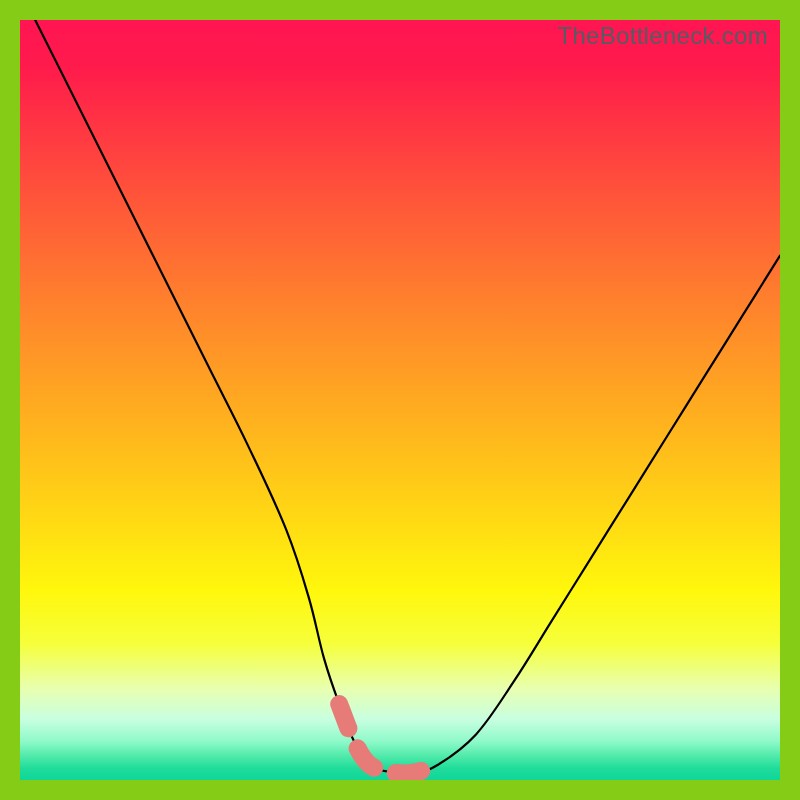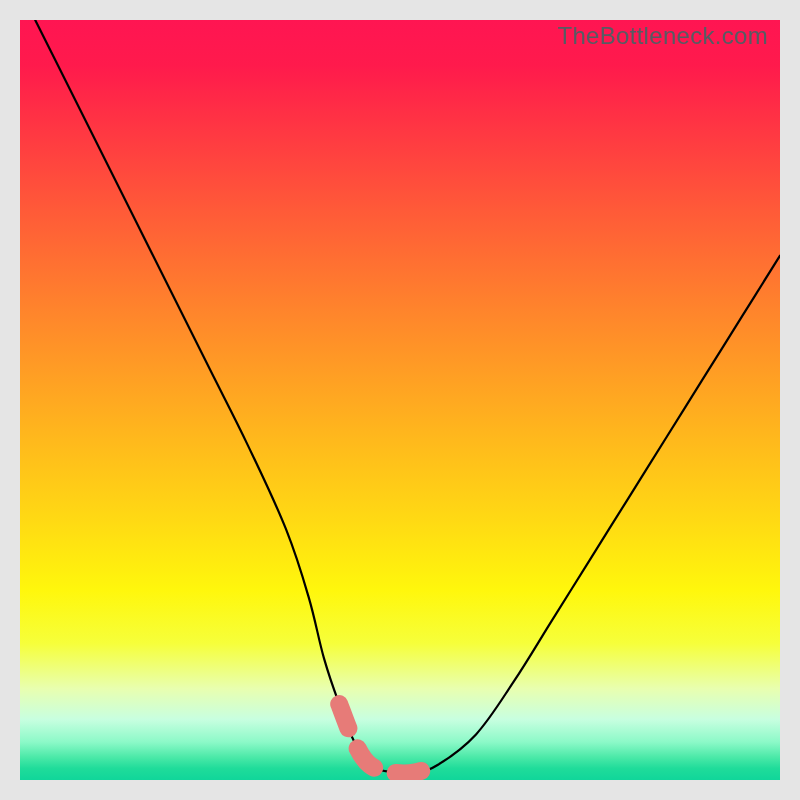--- a/index.html
+++ b/index.html
@@ -8,21 +8,21 @@
     width: 800px;
     height: 800px;
     overflow: hidden;
     background: #000;
     font-family: Arial, Helvetica, sans-serif;
   }
   .frame {
     position: relative;
     width: 800px;
     height: 800px;
-    background: #e5e5e5;
+    background: #84cc16;
   }
   .plot-area {
     position: absolute;
     left: 20px;
     top: 20px;
     width: 760px;
     height: 760px;
     overflow: hidden;
   }
   .gradient-bg {

